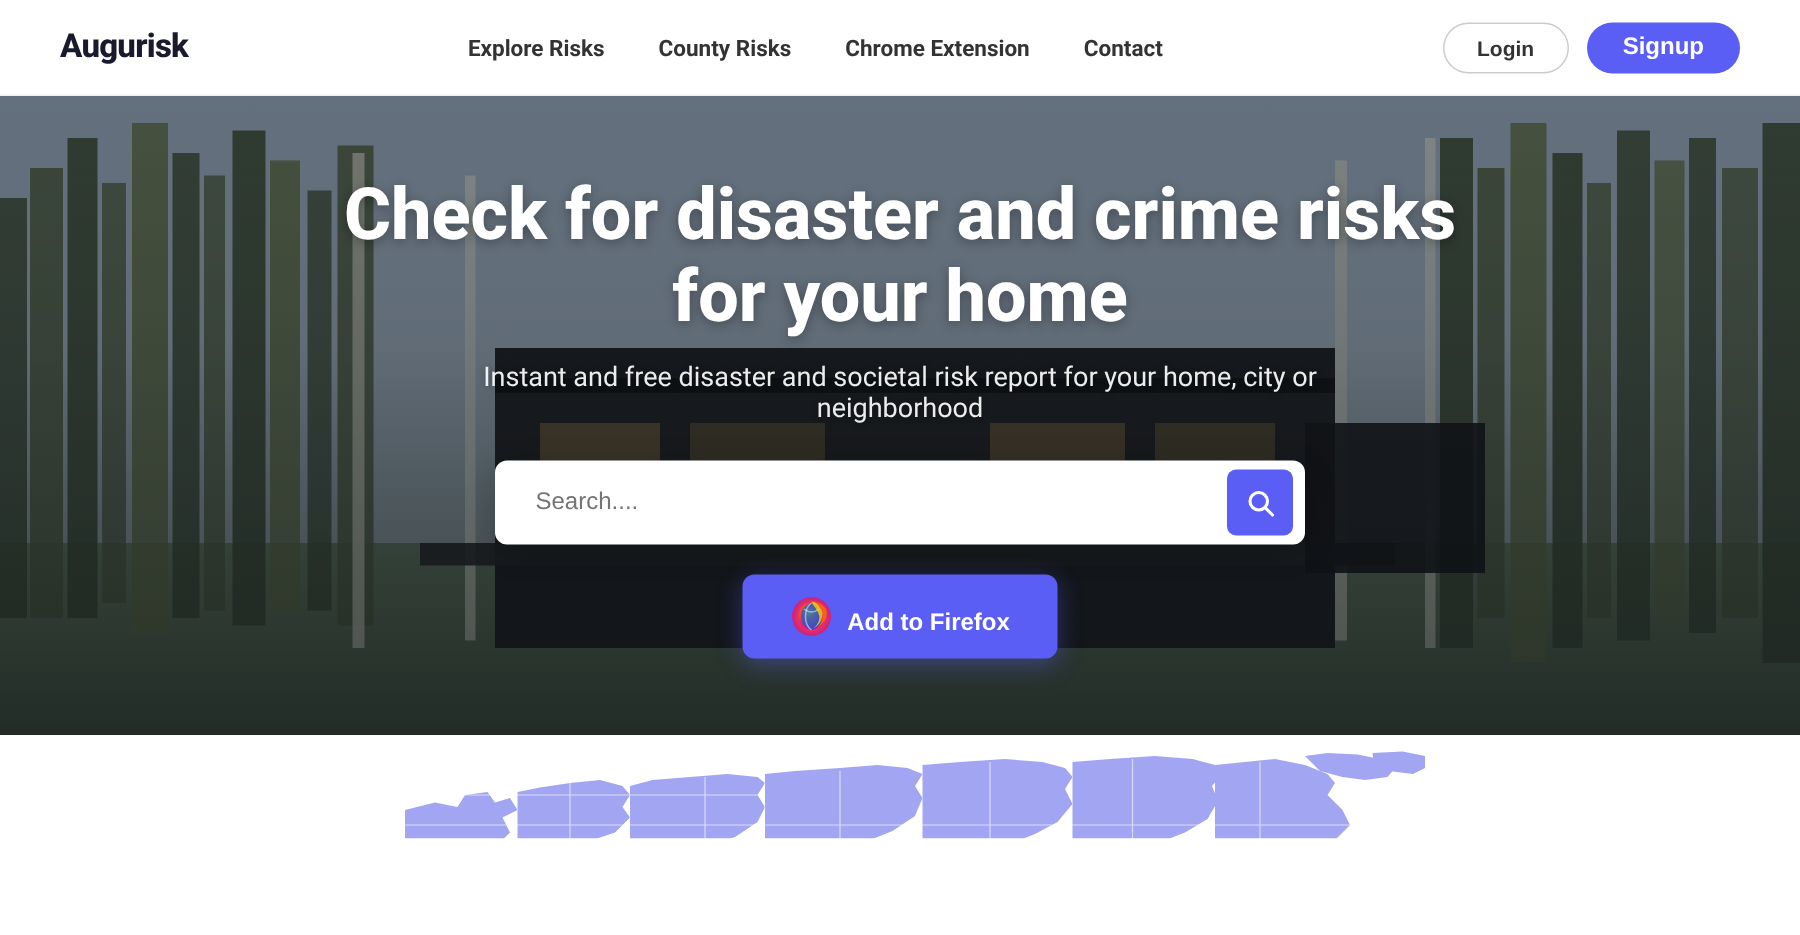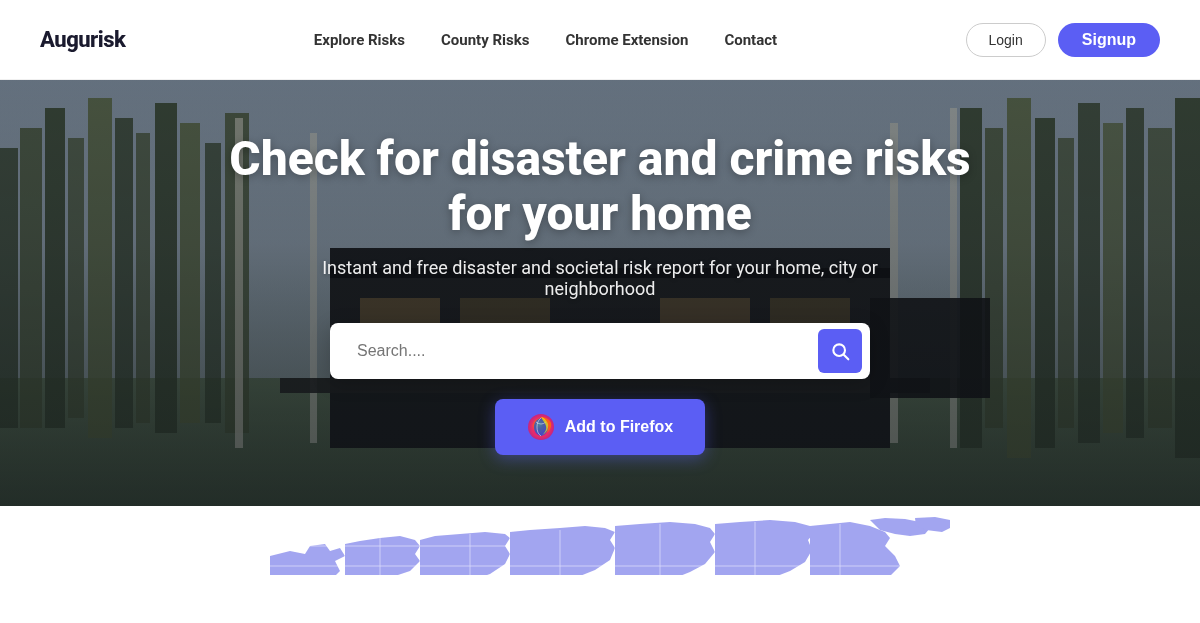--- a/index.html
+++ b/index.html
@@ -13,21 +13,21 @@
       width: 1200px;
       overflow-x: hidden;
     }
 
     
     .navbar {
       display: flex;
       align-items: center;
       justify-content: space-between;
       padding: 0 40px;
-      height: 80px;
+      height: 64px;
       background: #ffffff;
       border-bottom: 1px solid #f0f0f0;
       position: relative;
       z-index: 10;
     }
 
     .navbar-logo {
       font-size: 22px;
       font-weight: 800;
       color: #1a1a2e;
@@ -55,21 +55,21 @@
     }
 
     .btn-login {
       padding: 8px 22px;
       border: 1.5px solid #ccc;
       border-radius: 24px;
       background: transparent;
       font-size: 14px;
       color: #333;
       cursor: pointer;
-      font-weight: 400;
+      font-weight: 700;
     }
 
     .btn-signup {
       padding: 8px 24px;
       border: none;
       border-radius: 24px;
       background: #5b5ef4;
       font-size: 16px;
       color: #fff;
       cursor: pointer;
@@ -200,21 +200,21 @@
       width: 20px;
       height: 20px;
       fill: none;
       stroke: #ffffff;
       stroke-width: 2.5;
       stroke-linecap: round;
     }
 
     .firefox-btn {
       display: flex;
-      align-items: center;
+      align-items: flex-end;
       gap: 10px;
       background: #5b5ef4;
       color: #ffffff;
       border: none;
       border-radius: 8px;
       padding: 14px 32px;
       font-size: 16px;
       font-weight: 600;
       cursor: pointer;
       box-shadow: 0 4px 16px rgba(91,94,244,0.4);

